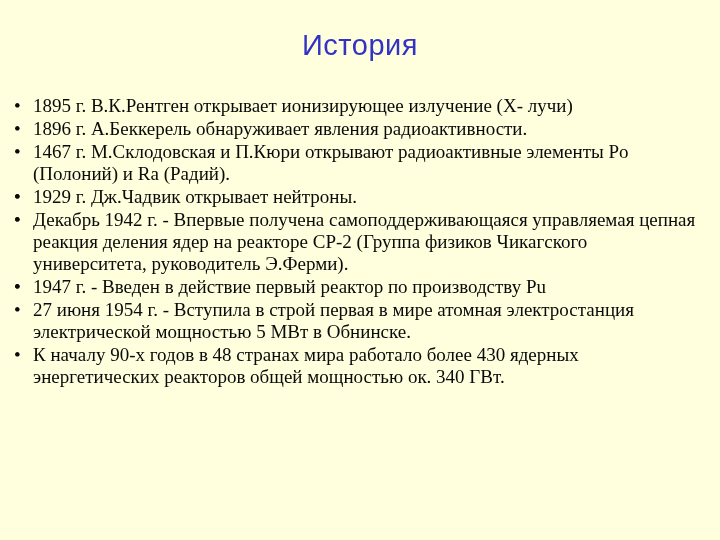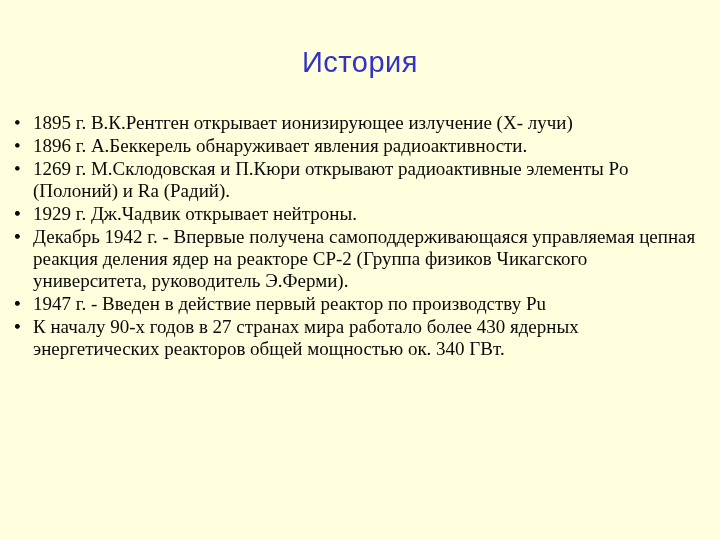--- a/index.html
+++ b/index.html
@@ -11,21 +11,21 @@
     position: relative;
     width: 720px;
     height: 540px;
     overflow: hidden;
     background: var(--background, #FFFFDE);
     font-family: "Liberation Serif", serif;
     color: var(--body_text, #0a0a0a);
   }
   .title {
     margin: 0;
-    padding-top: 45px;
+    padding-top: 28px;
     text-align: center;
     font-family: "Liberation Sans", sans-serif;
     font-weight: 400;
     font-size: 29px;
     line-height: 34px;
     letter-spacing: 0.5px;
     color: var(--title_text, #3233C5);
   }
   .list {
     margin-top: 33px;
@@ -49,23 +49,23 @@
   }
 </style>
 </head>
 <body>
 
 <div class="slide">
   <h1 class="title">История</h1>
   <div class="list">
       <div class="li"><span class="dot">•</span><span>1895 г. В.К.Рентген открывает ионизирующее излучение (X- лучи)</span></div>
       <div class="li"><span class="dot">•</span><span>1896 г. А.Беккерель обнаруживает явления радиоактивности.</span></div>
-      <div class="li"><span class="dot">•</span><span>1269 г. М.Склодовская и П.Кюри открывают радиоактивные элементы Po (Полоний) и Ra (Радий).</span></div>
+      <div class="li"><span class="dot">•</span><span>1467 г. М.Склодовская и П.Кюри открывают радиоактивные элементы Po (Полоний) и Ra (Радий).</span></div>
       <div class="li"><span class="dot">•</span></div>
       <div class="li"><span class="dot">•</span><span>1929 г. Дж.Чадвик открывает нейтроны.</span></div>
       <div class="li"><span class="dot">•</span></div>
       <div class="li"><span class="dot">•</span><span>Декабрь 1942 г. - Впервые получена самоподдерживающаяся управляемая цепная реакция деления ядер на реакторе СР-2 (Группа физиков Чикагского университета, руководитель Э.Ферми).</span></div>
       <div class="li"><span class="dot">•</span></div>
       <div class="li"><span class="dot">•</span><span>1947 г. - Введен в действие первый реактор по производству Pu</span></div>
-      <div class="li"><span class="dot">•</span></div>
-      <div class="li"><span class="dot">•</span><span>К началу 90-х годов в 27 странах мира работало более 430 ядерных энергетических реакторов общей мощностью ок. 340 ГВт.</span></div>
+      <div class="li"><span class="dot">•</span><span>27 июня 1954 г. - Вступила в строй первая в мире атомная электростанция электрической мощностью 5 МВт в Обнинске.</span></div>
+      <div class="li"><span class="dot">•</span><span>К началу 90-х годов в 48 странах мира работало более 430 ядерных энергетических реакторов общей мощностью ок. 340 ГВт.</span></div>
     </div>
 </div>
 
 </body></html>

